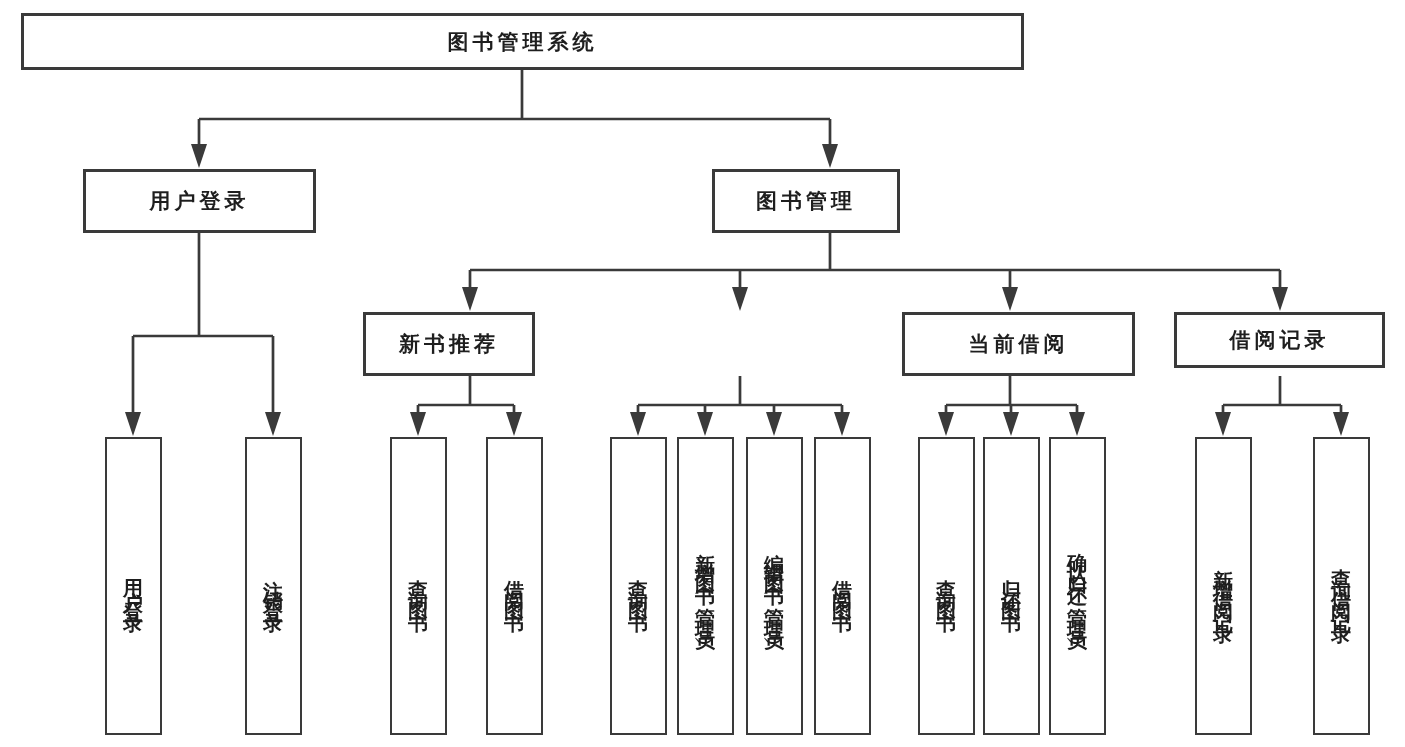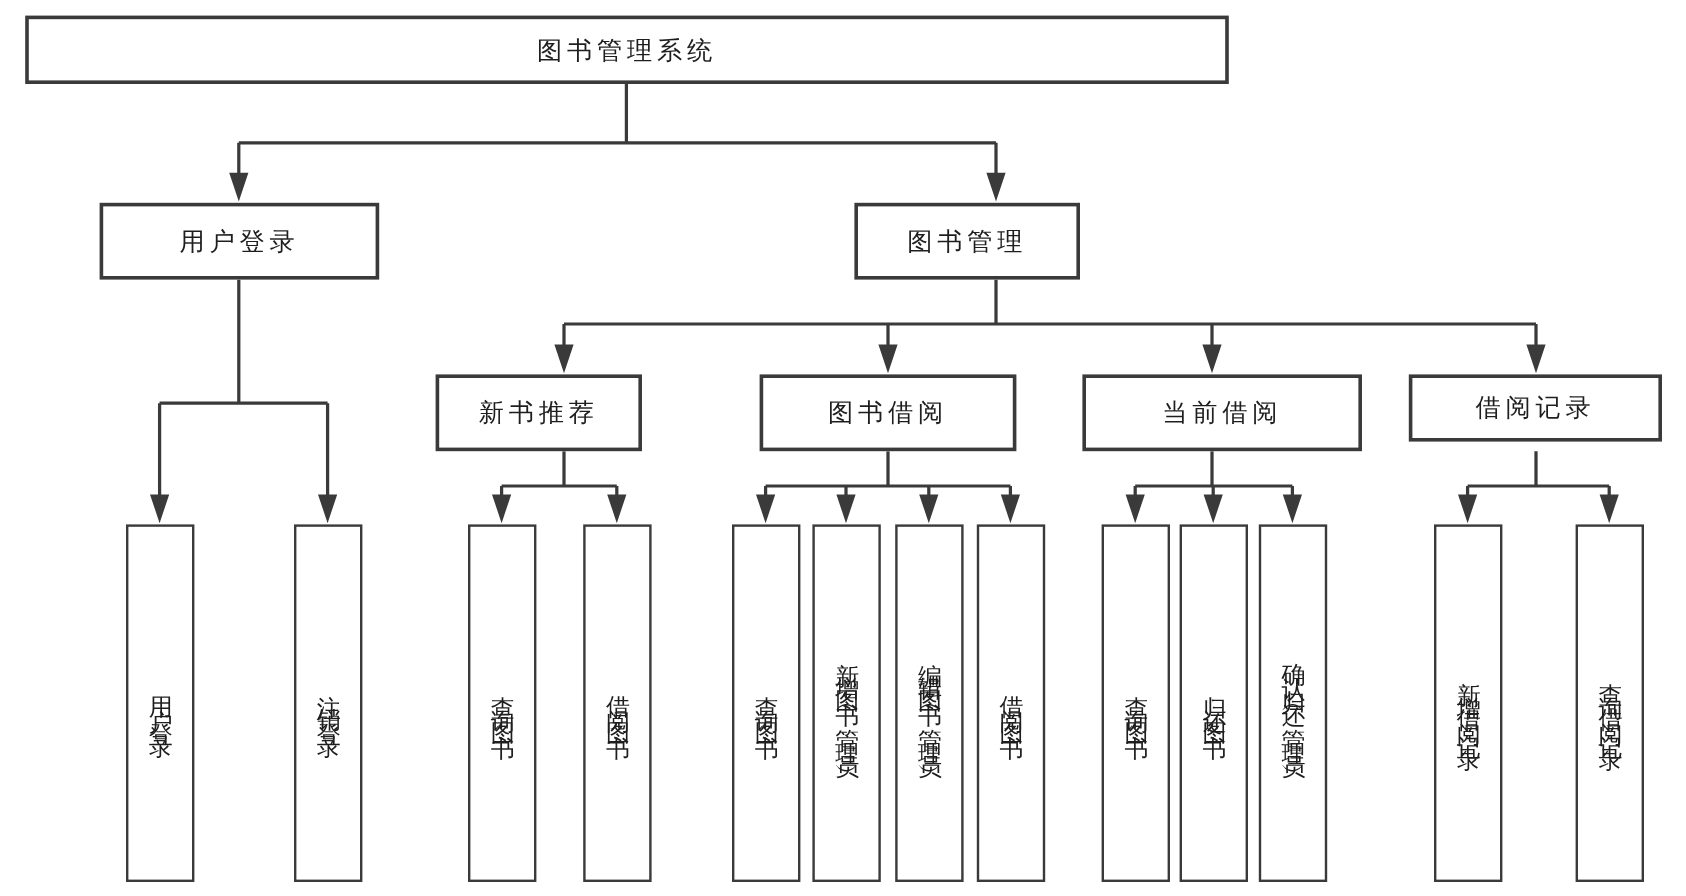--- a/index.html
+++ b/index.html
@@ -4,21 +4,21 @@
 <style>
   html,body{margin:0;padding:0;background:#ffffff;}
   .canvas{
     position:relative;width:1405px;height:747px;background:#ffffff;overflow:hidden;
     font-family:"Liberation Sans","DejaVu Sans",sans-serif;
   }
   .connector-layer{position:absolute;left:0;top:0;z-index:1;}
   .node{
     position:absolute;box-sizing:border-box;background:#ffffff;
     display:flex;align-items:center;justify-content:center;
-    color:#1e1e1e;z-index:2;
+    color:#1e1e1e;z-index:2;font-weight:bold;
   }
   .hbox{border:3px solid #3a3a3a;font-size:21px;letter-spacing:4px;}
   .hbox span{white-space:nowrap;}
   .vbox{border:2.5px solid #3a3a3a;}
   .vbox span{
     writing-mode:vertical-rl;
     text-orientation:mixed;
     font-size:20px;
     line-height:1.1;
     letter-spacing:11px;
@@ -65,23 +65,20 @@
   <div class="node hbox" style="left:83px;top:169px;width:233px;height:64px">
     <span>用户登录</span>
   </div>
   <div class="node hbox" style="left:712px;top:169px;width:188px;height:64px">
     <span>图书管理</span>
   </div>
 
   <div class="node hbox" style="left:363px;top:312px;width:172px;height:64px">
     <span>新书推荐</span>
   </div>
-  <div class="node hbox" style="left:633px;top:312px;width:214px;height:64px">
-    <span>图书借阅</span>
-  </div>
   <div class="node hbox" style="left:902px;top:312px;width:233px;height:64px">
     <span>当前借阅</span>
   </div>
   <div class="node hbox" style="left:1174px;top:312px;width:211px;height:56px">
     <span>借阅记录</span>
   </div>
 
   <div class="node vbox" style="left:105px;top:437px;width:57px;height:298px">
     <span>用户登录</span>
   </div>

